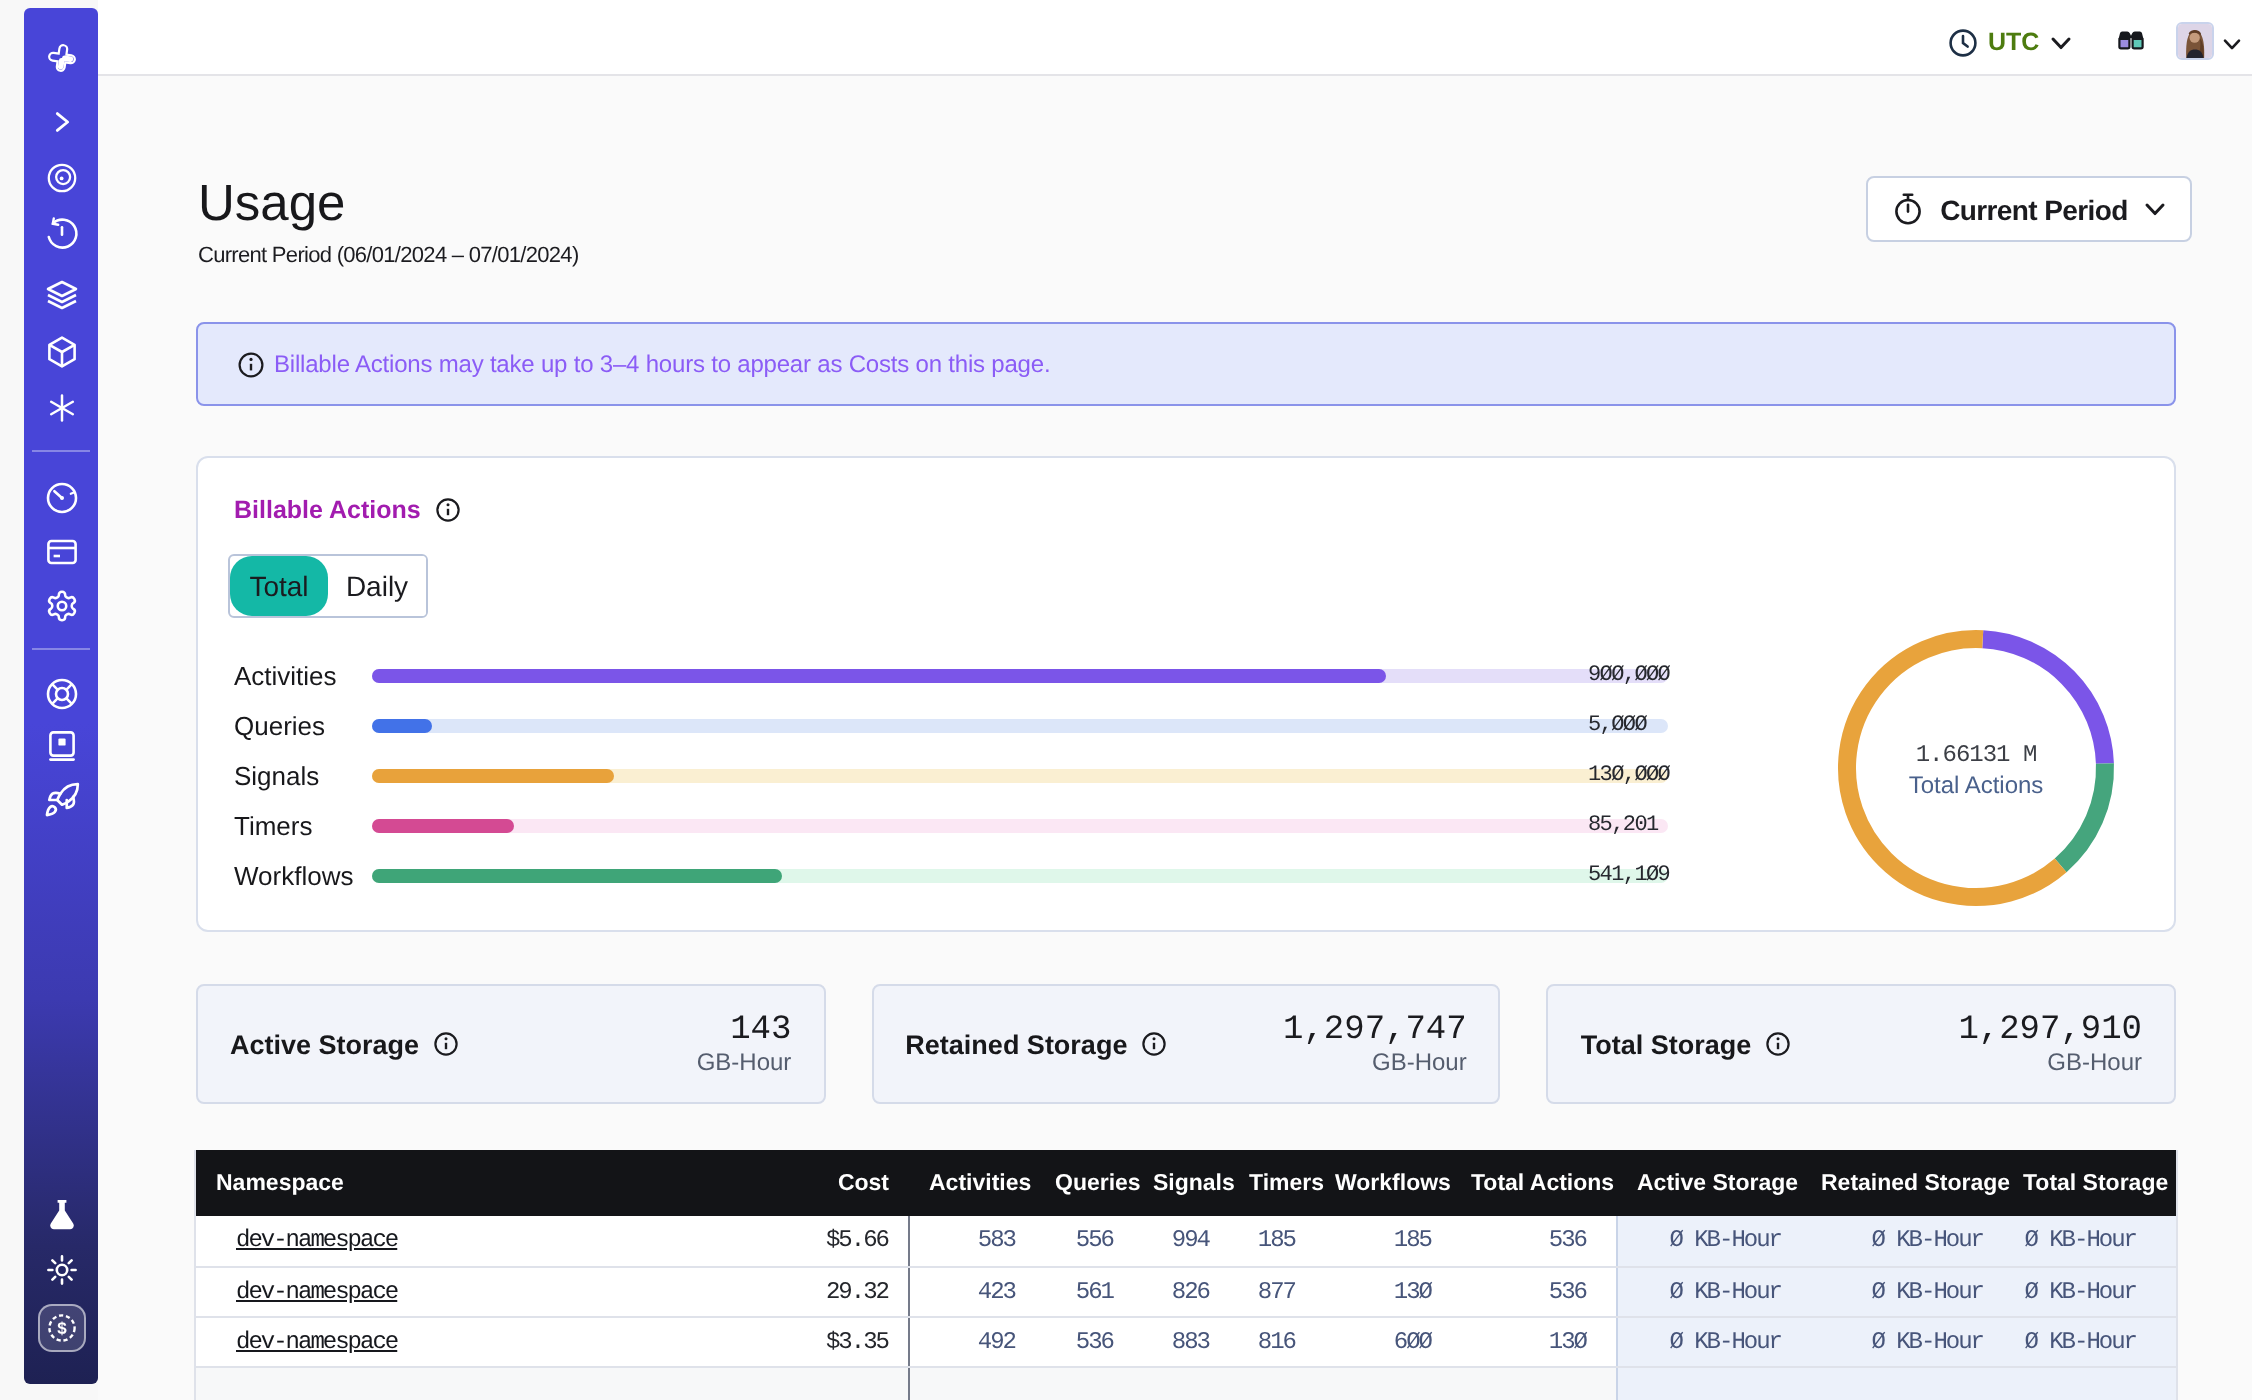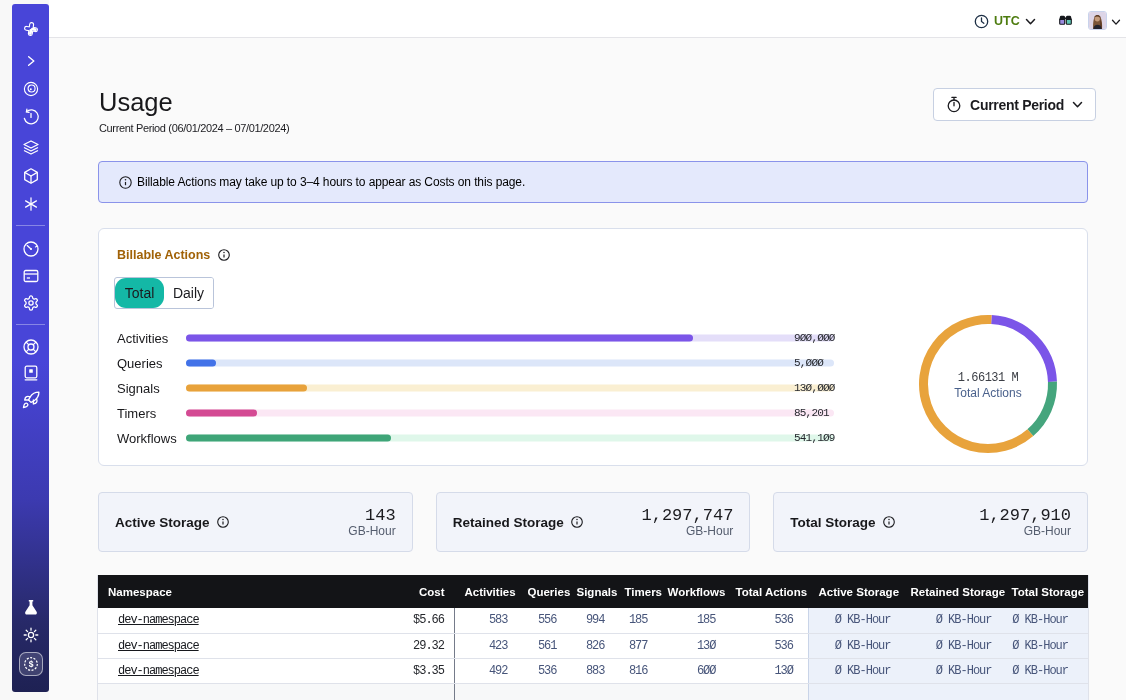--- a/index.html
+++ b/index.html
@@ -23,25 +23,25 @@
 
   h1 { position:absolute; left:99px; top:88px; font-size:25.5px; font-weight:500; color:#18181b; letter-spacing:0; }
   .subtitle { position:absolute; left:99px; top:122px; font-size:11px; letter-spacing:-0.35px; color:#1c1c20; }
 
   .period-btn { position:absolute; left:933px; top:88px; width:163px; height:33px; background:#fff;
     border:1px solid #c7d0e2; border-radius:4px; display:flex; align-items:center; justify-content:center;
     gap:8px; font-size:14px; font-weight:700; color:#1b1b1f; }
 
   .banner { position:absolute; left:98px; top:161px; width:990px; height:42px; background:#e4e9fc;
     border:1px solid #8a93ea; border-radius:4px; display:flex; align-items:center; padding-left:20px; gap:5px;
-    font-size:12px; letter-spacing:-0.1px; color:#000000; }
+    font-size:12px; letter-spacing:-0.1px; color:#8b5cf6; }
 
   .bcard { position:absolute; left:98px; top:228px; width:990px; height:238px; background:#fff;
     border:1px solid #d9dfec; border-radius:6px; }
-  .bcard .title { position:absolute; left:18px; top:19px; font-size:12.5px; font-weight:700; color:#a16207;
+  .bcard .title { position:absolute; left:18px; top:19px; font-size:12.5px; font-weight:700; color:#a21caf;
     display:flex; align-items:center; gap:8px; }
   .tabs { position:absolute; left:15px; top:48px; display:flex; border:1px solid #b9c4da; border-radius:3px;
     overflow:hidden; height:32px; }
   .tabs .tab { width:49px; display:flex; align-items:center; justify-content:center; font-size:14px; color:#1b1b1f; background:#fff; }
   .tabs .tab.sel { background:#14b8a6;border-radius:11px; }
   .brow { position:absolute; left:0; height:25px; width:100%; }
   .brow .lbl { position:absolute; left:18px; top:50%; transform:translateY(-50%); font-size:13px; color:#18181b; }
   .brow .track { position:absolute; left:87px; width:648px; height:7px; top:50%; transform:translateY(-50%); border-radius:4px; }
   .brow .fill { position:absolute; left:0; height:7px; border-radius:4px; }
   .brow .val { position:absolute; left:695px; width:93px; text-align:left; top:50%; transform:translateY(-50%);

